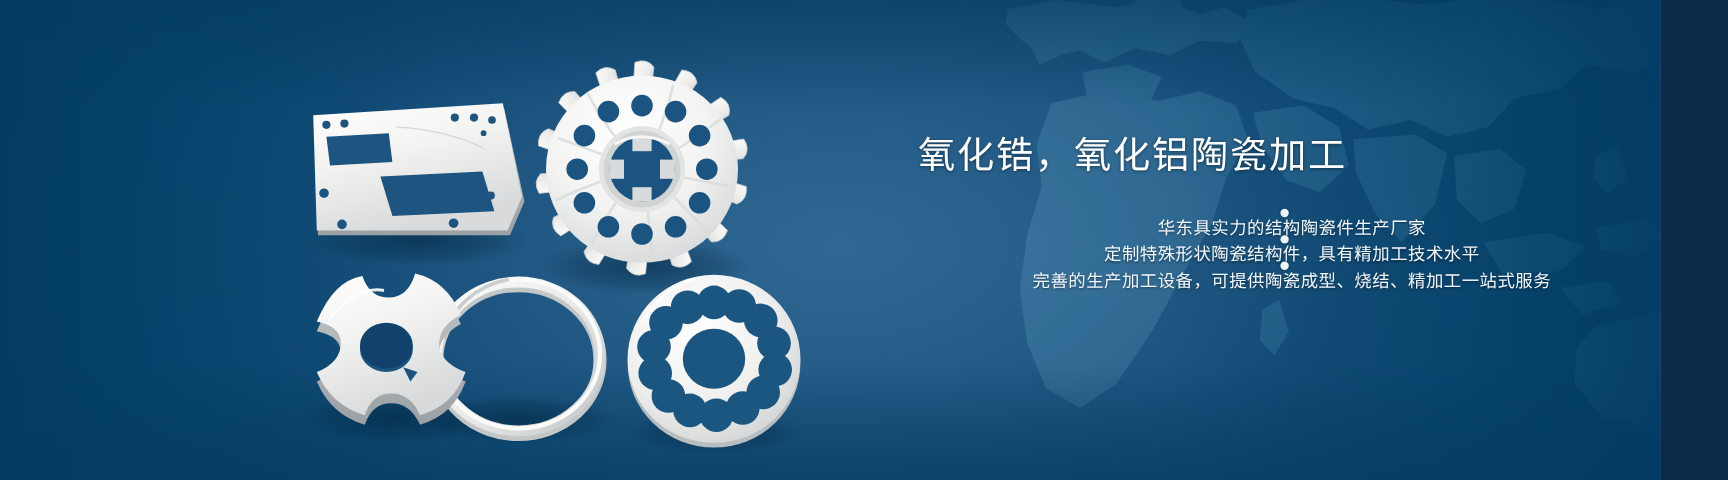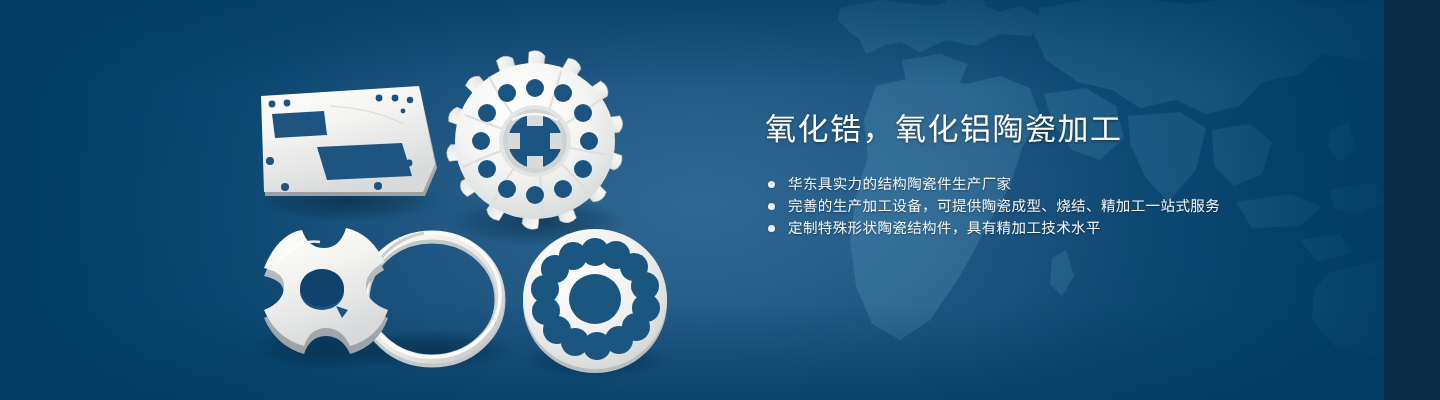--- a/index.html
+++ b/index.html
@@ -72,20 +72,21 @@
   .bullets{
     list-style:none;
     margin:22px 0 0 3px;
     padding:0;
   }
   .bullet{
     display:flex;
     align-items:center;
     height:21px;
     margin-bottom:1px;
+    flex-direction:column;
   }
   .dot{
     flex:0 0 auto;
     width:7px; height:7px;
     border-radius:50%;
     background:#eef4f8;
     margin-right:13px;
     box-shadow:0 0 2px rgba(0,0,0,.35);
   }
   .bullet-text{
@@ -356,22 +357,22 @@
   <div class="copy">
     <h1 class="headline">氧化锆，氧化铝陶瓷加工</h1>
 
     <ul class="bullets">
       <li class="bullet">
         <span class="dot"></span>
         <span class="bullet-text">华东具实力的结构陶瓷件生产厂家</span>
       </li>
       <li class="bullet">
         <span class="dot"></span>
-        <span class="bullet-text">完善的生产加工设备，可提供陶瓷成型、烧结、精加工一站式服务</span>
+        <span class="bullet-text">定制特殊形状陶瓷结构件，具有精加工技术水平</span>
       </li>
       <li class="bullet">
         <span class="dot"></span>
-        <span class="bullet-text">定制特殊形状陶瓷结构件，具有精加工技术水平</span>
+        <span class="bullet-text">完善的生产加工设备，可提供陶瓷成型、烧结、精加工一站式服务</span>
       </li>
     </ul>
   </div>
 
 </div>
 
 </body></html>

